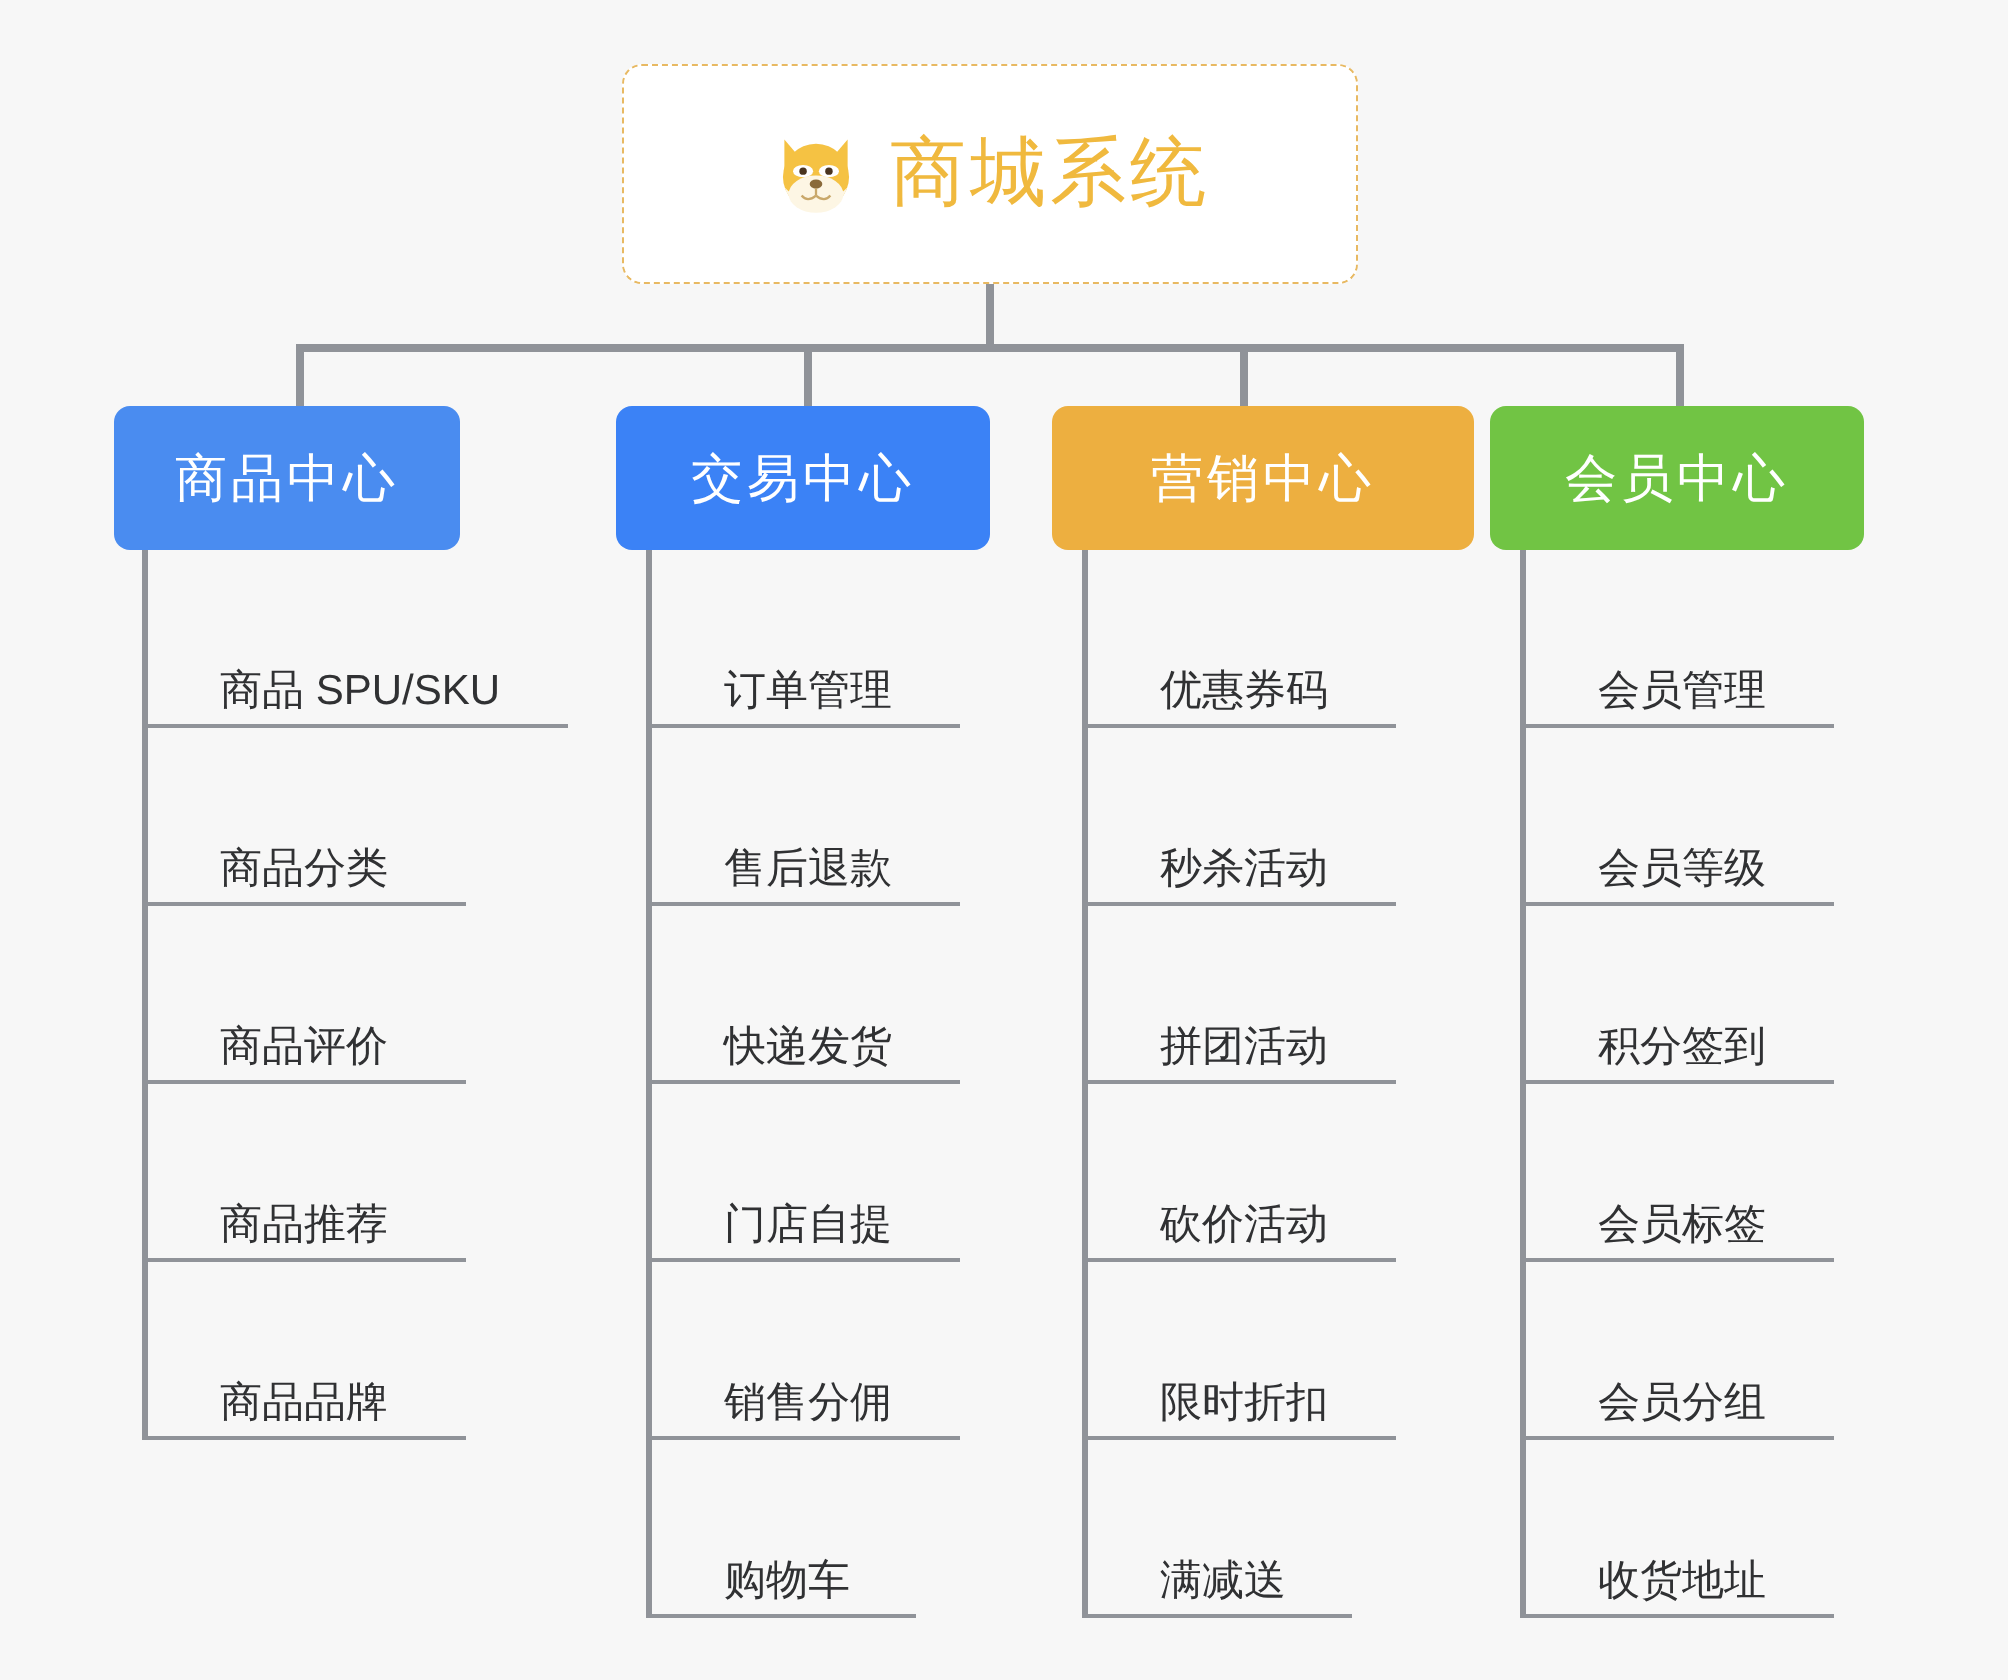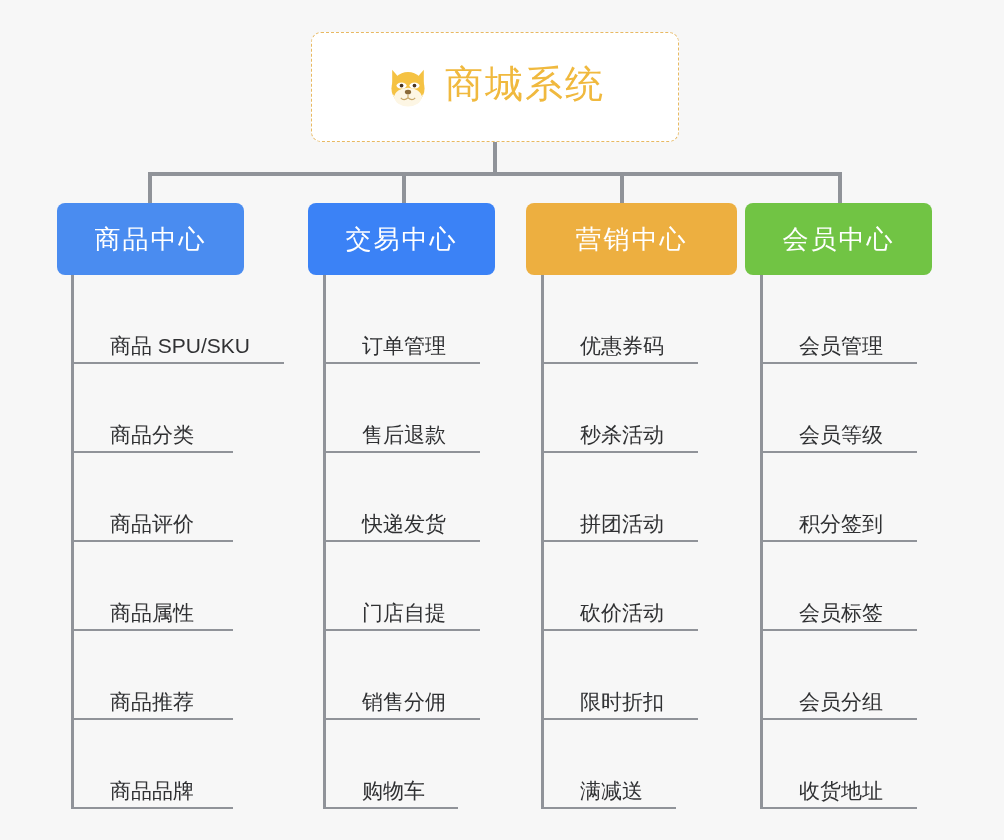--- a/index.html
+++ b/index.html
@@ -118,53 +118,49 @@
       <ellipse cx="32" cy="46" rx="19" ry="13" fill="#fdf6e4"></ellipse>
       <ellipse cx="23" cy="30" rx="7" ry="4.2" fill="#ffffff"></ellipse>
       <ellipse cx="41" cy="30" rx="7" ry="4.2" fill="#ffffff"></ellipse>
       <circle cx="23" cy="30" r="2.6" fill="#4a3520"></circle>
       <circle cx="41" cy="30" r="2.6" fill="#4a3520"></circle>
       <ellipse cx="32" cy="39" rx="4.4" ry="3.2" fill="#8a6a3a"></ellipse>
       <path d="M32 42 L32 47" stroke="#c9a86a" stroke-width="1.6" fill="none"></path>
       <path d="M32 47 q-6 5 -10 0" stroke="#c9a86a" stroke-width="1.6" fill="none"></path>
       <path d="M32 47 q6 5 10 0" stroke="#c9a86a" stroke-width="1.6" fill="none"></path>
     </svg>
-    <span class="root-title" style="color: rgb(240, 185, 62); font-family: Liberation Mono, monospace;">商城系统</span>
+    <span class="root-title" style="color: rgb(240, 185, 62);">商城系统</span>
   </div>
 
   <div class="conn conn-v" style="left: 493px; top: 142px; height: 32px; background: rgb(144, 147, 153);"></div>
 
   <div class="conn conn-h" style="left: 149px; top: 172px; width: 692px; background: rgb(144, 147, 153);"></div>
 
   <div class="conn conn-v" style="left: 148px; top: 172px; height: 33px; background: rgb(144, 147, 153);"></div>
   <div class="conn conn-v" style="left: 402px; top: 172px; height: 33px; background: rgb(144, 147, 153);"></div>
   <div class="conn conn-v" style="left: 620px; top: 172px; height: 33px; background: rgb(144, 147, 153);"></div>
   <div class="conn conn-v" style="left: 838px; top: 172px; height: 33px; background: rgb(144, 147, 153);"></div>
 
-  <div class="cat-box" style="left: 57px; width: 187px; background: rgb(74, 140, 240);">
+  <div class="cat-box" style="left: 57px; width: 173px; background: rgb(74, 140, 240);">
     <span>商品中心</span>
   </div>
   <div class="sub-col" style="left: 71px; width: 210px; border-left-color: rgb(144, 147, 153);">
     <div class="sub-item">
       <span class="label">商品 SPU/SKU</span>
       <div class="rule" style="width: 210px; background: rgb(144, 147, 153);"></div>
     </div>
     <div class="sub-item">
       <span class="label">商品分类</span>
       <div class="rule" style="width: 159px; background: rgb(144, 147, 153);"></div>
     </div>
     <div class="sub-item">
       <span class="label">商品评价</span>
       <div class="rule" style="width: 159px; background: rgb(144, 147, 153);"></div>
     </div>
     <div class="sub-item">
-      <span class="label">商品属性</span>
-      <div class="rule" style="width: 159px; background: rgb(144, 147, 153);"></div>
-    </div>
-    <div class="sub-item">
       <span class="label">商品推荐</span>
       <div class="rule" style="width: 159px; background: rgb(144, 147, 153);"></div>
     </div>
     <div class="sub-item">
       <span class="label">商品品牌</span>
       <div class="rule" style="width: 159px; background: rgb(144, 147, 153);"></div>
     </div>
   </div>
 
   <div class="cat-box" style="left: 308px; width: 187px; background: #3b82f6;">

